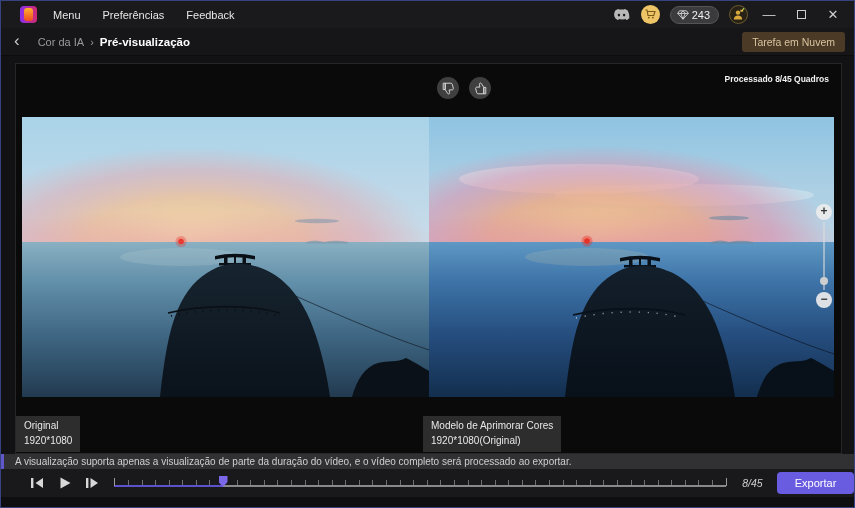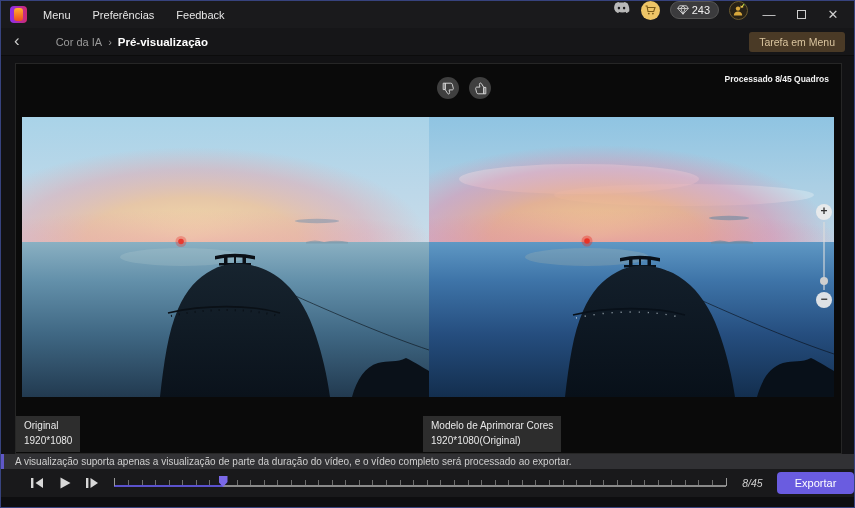--- a/index.html
+++ b/index.html
@@ -6,34 +6,34 @@
   html,body { background:#000; }
   body { font-family:"Liberation Sans", sans-serif; }
   .window {
     position:relative; width:855px; height:508px; overflow:hidden;
     background:#121214; border:1px solid rgba(86,108,214,0.55);
   }
 
   
   .titlebar {
     position:absolute; left:0; top:0; width:100%; height:27px;
-    background:#1a1a1c; display:flex; align-items:center;
+    background:#1a1a1c; display:flex; align-items:center;padding-left:10px;
   }
   .logo {
     width:17px; height:17px; margin-left:9px; border-radius:4px;
     background:linear-gradient(90deg,#8a2ff0,#d12a6e);
     position:relative; flex:0 0 auto;
   }
   .logo::after {
     content:""; position:absolute; left:4px; top:2px; width:9px; height:13px;
     border-radius:3px; background:linear-gradient(180deg,#ffb02e,#f04b22);
   }
   .menu-items { display:flex; gap:22px; margin-left:16px; }
   .menu-item { font-size:11px; color:#e6e6e6; cursor:default; }
-  .tb-right { margin-left:auto; display:flex; align-items:flex-start; gap:10px; padding-right:10px; }
+  .tb-right { margin-left:auto; display:flex; align-items:center; gap:10px; padding-right:10px; }
   .tb-icon { display:flex; align-items:center; justify-content:center; }
   .cart-circle {
     width:19px; height:19px; border-radius:50%; background:#eec566;
     display:flex; align-items:center; justify-content:center;
   }
   .credits-pill {
     height:18px; border-radius:9px; background:#3b3b3d; border:1px solid #555;
     display:flex; align-items:center; gap:3px; padding:0 8px 0 6px;
   }
   .credits-pill .num { font-size:11px; color:#f0f0f0; }
@@ -43,21 +43,21 @@
   }
   .winbtn { width:22px; text-align:center; color:#cfcfcf; font-size:13px; line-height:27px; }
   .maxbox { display:inline-block; width:9px; height:9px; border:1px solid #cfcfcf; }
 
   
   .navbar {
     position:absolute; left:0; top:27px; width:100%; height:28px;
     background:#161618; display:flex; align-items:center; border-bottom:1px solid #0c0c0c;
   }
   .back-btn { color:#cccccc; font-size:17px; line-height:26px; padding:0 6px 2px 13px; }
-  .crumb-parent { font-size:11px; color:#9a9a9a; margin-left:30px; }
+  .crumb-parent { font-size:11px; color:#9a9a9a; margin-left:12px; }
   .crumb-sep { font-size:11px; color:#9a9a9a; margin:0 6px; }
   .crumb-current { font-size:11.5px; color:#ffffff; font-weight:bold; }
   .cloud-btn {
     margin-left:auto; margin-right:9px; height:20px; padding:0 10px;
     background:#4a3a26; border-radius:3px; color:#d9c49e; font-size:10.5px;
     display:flex; align-items:center;
   }
 
   
   .panel {
@@ -180,21 +180,21 @@
       <span class="winbtn"><span class="maxbox"></span></span>
       <span class="winbtn">✕</span>
     </div>
   </div>
 
   <div class="navbar">
     <span class="back-btn">‹</span>
     <span class="crumb-parent">Cor da IA</span>
     <span class="crumb-sep">›</span>
     <span class="crumb-current">Pré-visualização</span>
-    <span class="cloud-btn">Tarefa em Menu</span>
+    <span class="cloud-btn">Tarefa em Nuvem</span>
   </div>
 
   <div class="panel">
 
     <div class="images">
 
       <div class="scene left">
         <svg viewBox="0 0 407 280" preserveAspectRatio="none">
           <defs>
             <linearGradient id="skyL" x1="0" y1="0" x2="0" y2="1">

